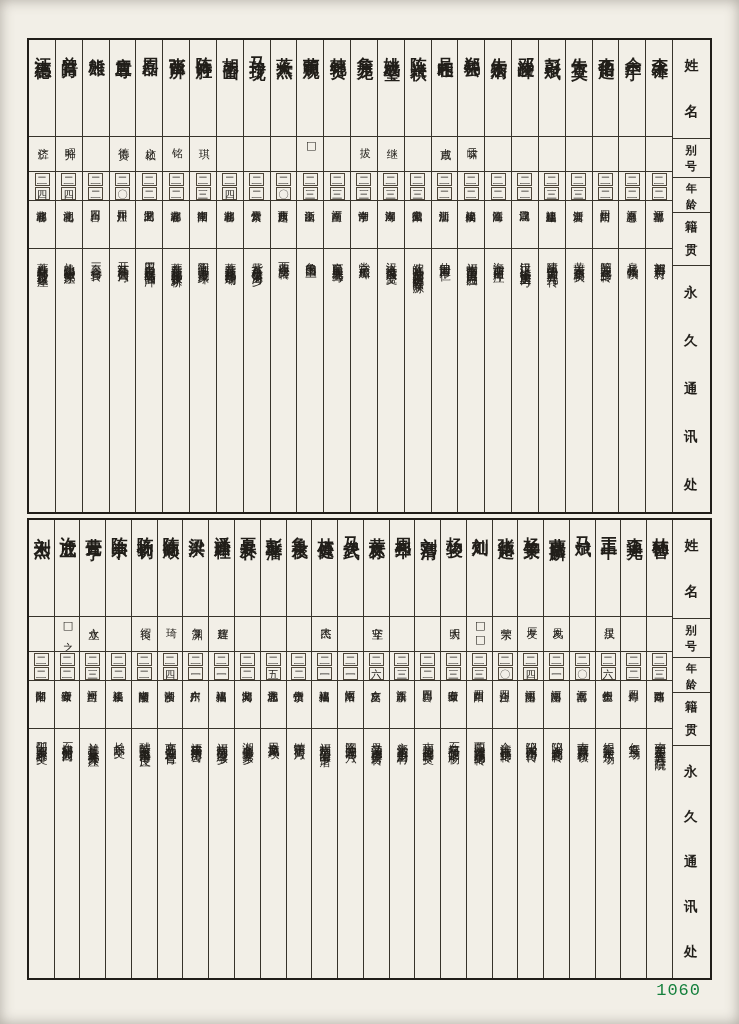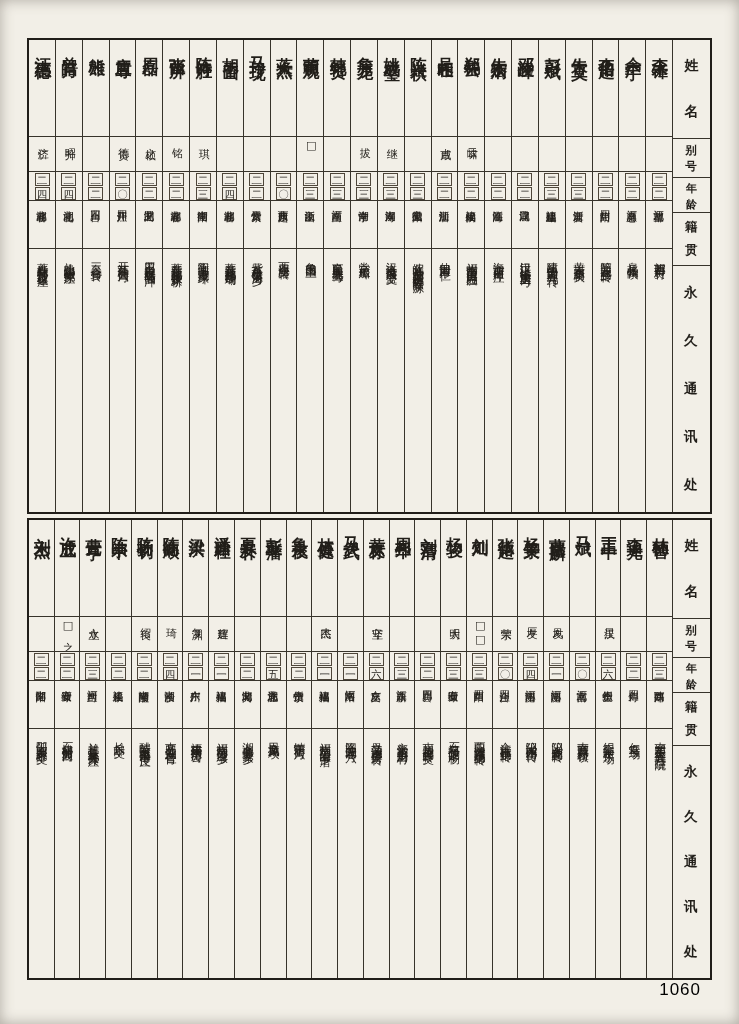--- a/index.html
+++ b/index.html
@@ -75,24 +75,24 @@
   .hcell.c-name{font-size:14px;letter-spacing:0;}
   .hcell.c-alias{font-size:11.5px;}
   .hcell.c-age{font-size:11px;}
   .hcell.c-native{font-size:12.5px;}
   .hcell.c-addr{font-size:13.5px;}
   .hch{display:block;}
 
   .pageno{
     position:absolute;
     right:38px;bottom:24px;
-    font-family:Liberation Sans, sans-serif;
+    font-family:Liberation Mono, monospace;
     font-size:17px;
     letter-spacing:1px;
-    color:#000000;
+    color:#15803d;
   }
 </style>
 </head>
 <body>
 
 <div class="page">
   <div class="band band-top">
       <div class="col hcol">
         <div class="cell c-name hcell">
           <div class="hch">姓</div>

